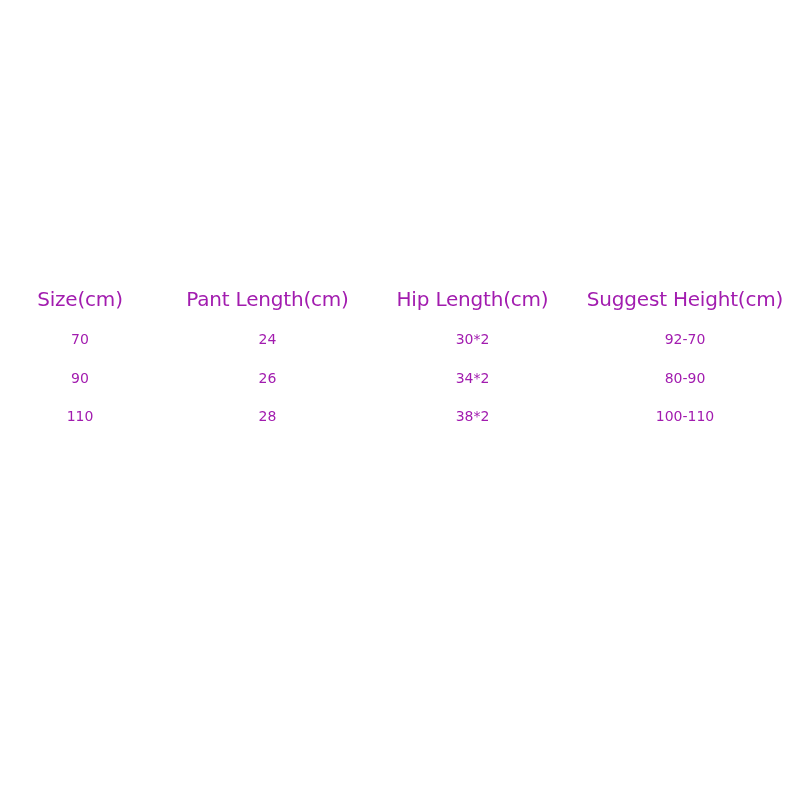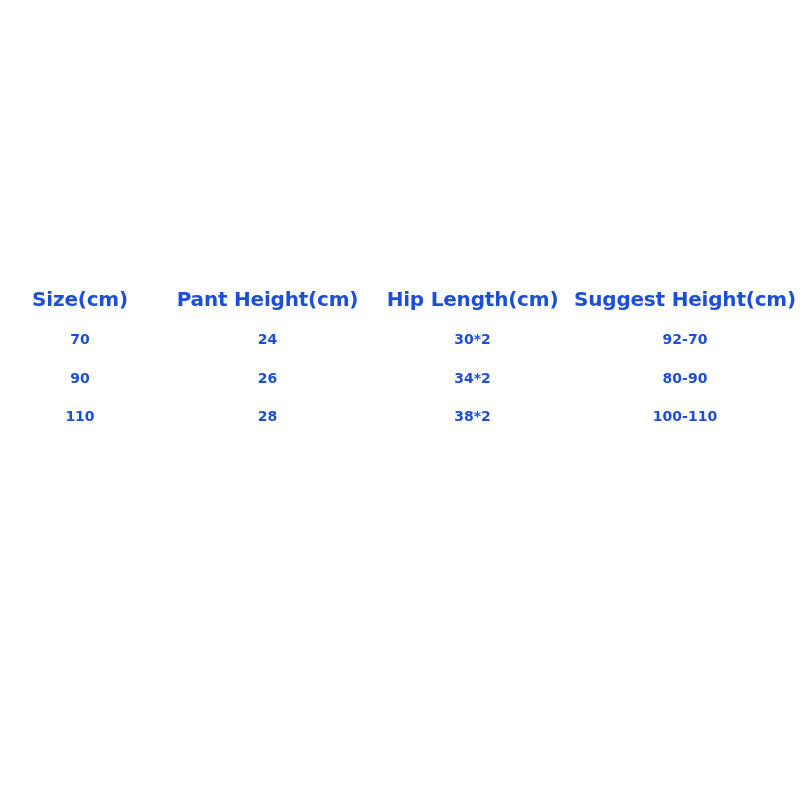--- a/index.html
+++ b/index.html
@@ -23,22 +23,22 @@
     position: absolute;
     left: 0px;
     top: 278px;
     width: 800px;
     border-collapse: collapse;
     table-layout: fixed;
   }
   .size-table th,
   .size-table td {
     text-align: center;
-    font-weight: bold;
-    color: #1d4ed8;
+    font-weight: normal;
+    color: #a21caf;
     padding: 0;
   }
   .size-table thead th {
     font-size: 20px;
     height: 42px;
     vertical-align: middle;
     letter-spacing: -0.2px;
   }
   .size-table tbody td {
     font-size: 14px;
@@ -57,21 +57,21 @@
   <table class="size-table">
     <colgroup>
       <col class="c0">
       <col class="c1">
       <col class="c2">
       <col class="c3">
     </colgroup>
     <thead>
       <tr>
         <th>Size(cm)</th>
-        <th>Pant Height(cm)</th>
+        <th>Pant Length(cm)</th>
         <th>Hip Length(cm)</th>
         <th>Suggest Height(cm)</th>
       </tr>
     </thead>
     <tbody>
       <tr>
         <td>70</td>
         <td>24</td>
         <td>30*2</td>
         <td>92-70</td>

